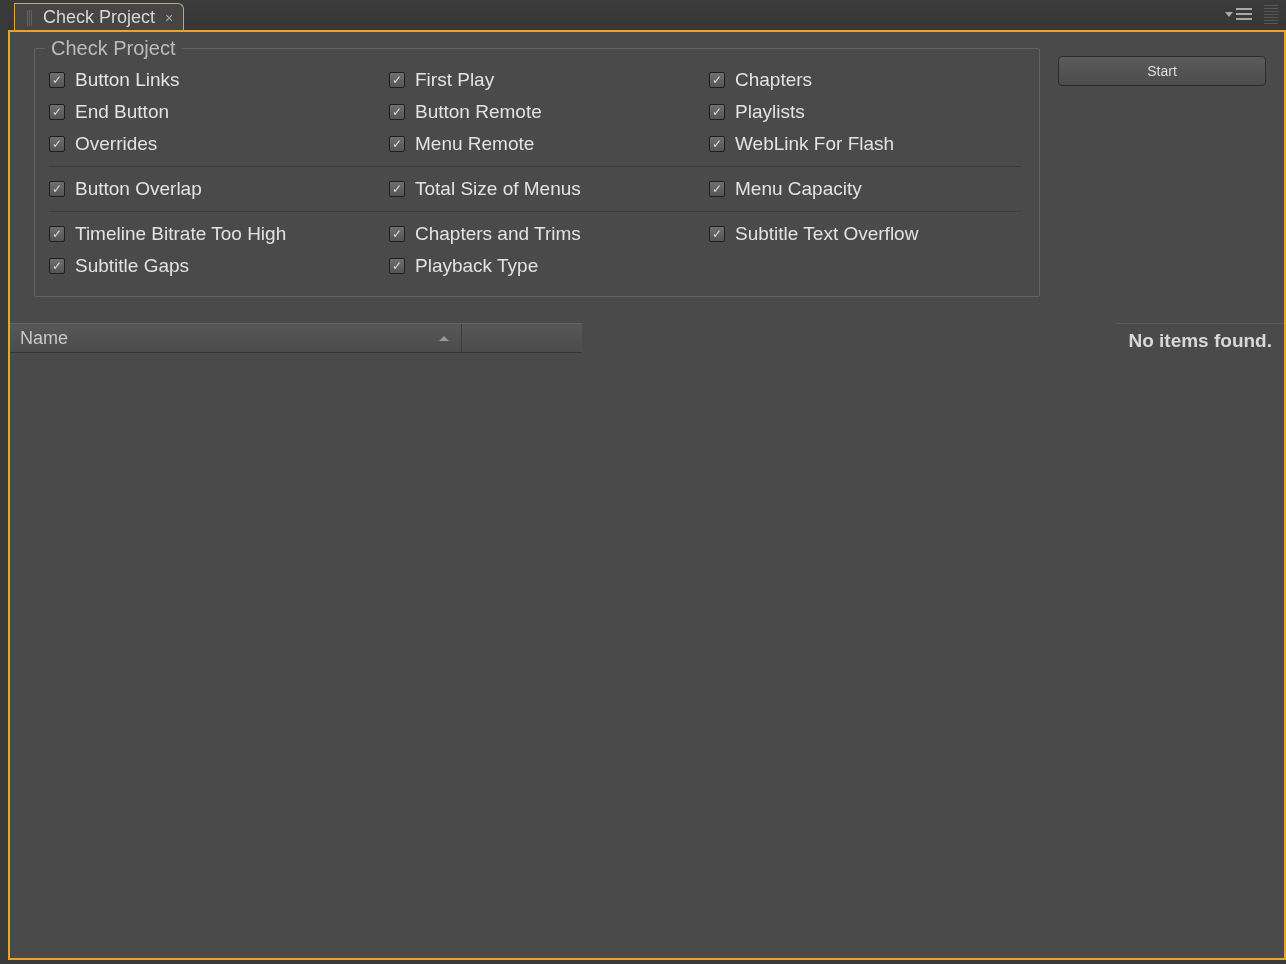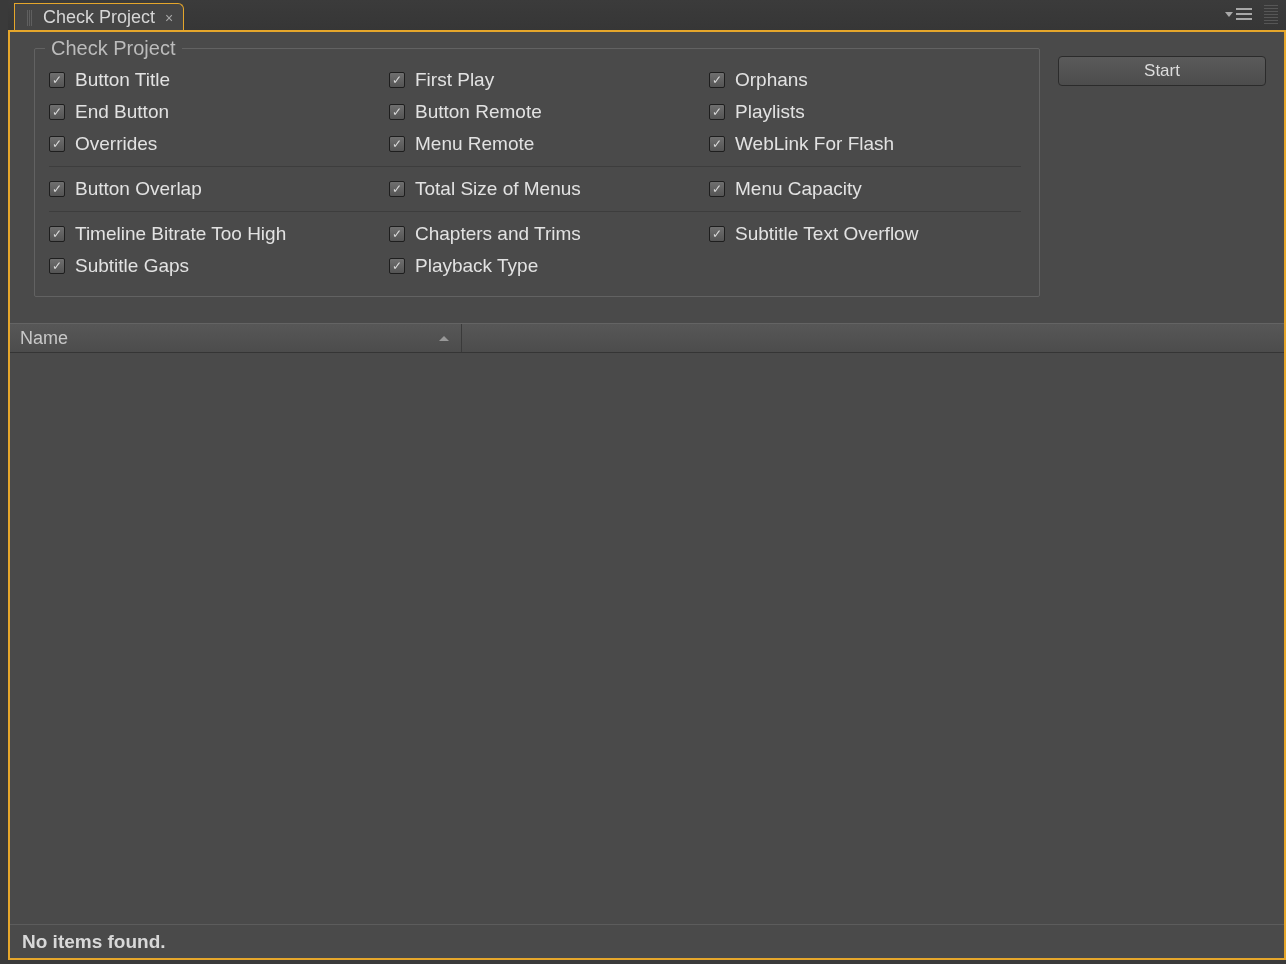--- a/index.html
+++ b/index.html
@@ -154,31 +154,31 @@
     flex: 1;
     padding-top: 8px;
   }
   .btn {
     width: 208px;
     height: 30px;
     background: linear-gradient(#5a5a5a,#4c4c4c);
     border: 1px solid #2b2b2b;
     border-radius: 4px;
     color: #dcdcdc;
-    font-size: 17px;
+    font-size: 14px;
     display: flex;
     align-items: center;
     justify-content: center;
     cursor: pointer;
   }
 
   .list-area {
     flex: 1;
     display: flex;
-    flex-direction: column;
+    flex-direction: row;
     margin-top: 18px;
   }
   .list-header {
     display: flex;
     background: linear-gradient(#575757,#4c4c4c);
     border-top: 1px solid #646464;
     border-bottom: 1px solid #353535;
     height: 30px;
     align-items: center;
   }
@@ -244,33 +244,33 @@
 <div class="panel-body">
 
   <div class="upper-row">
     <div class="fieldset">
       <span class="legend">Check Project</span>
       <div class="check-grid" id="check-grid">
           <div class="check">
             <span class="check-box">
               <span class="check-mark">✓</span>
             </span>
-            <span class="check-label">Button Title</span>
+            <span class="check-label">Button Links</span>
           </div>
           <div class="check">
             <span class="check-box">
               <span class="check-mark">✓</span>
             </span>
             <span class="check-label">First Play</span>
           </div>
           <div class="check">
             <span class="check-box">
               <span class="check-mark">✓</span>
             </span>
-            <span class="check-label">Orphans</span>
+            <span class="check-label">Chapters</span>
           </div>
           <div class="check">
             <span class="check-box">
               <span class="check-mark">✓</span>
             </span>
             <span class="check-label">End Button</span>
           </div>
           <div class="check">
             <span class="check-box">
               <span class="check-mark">✓</span>

